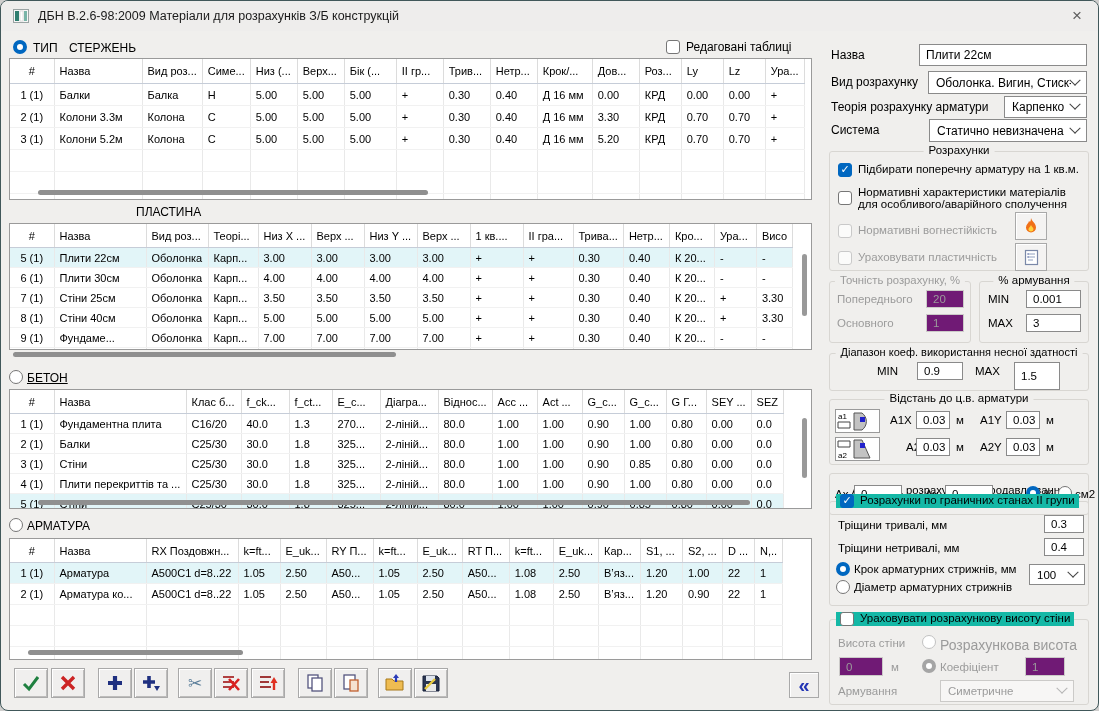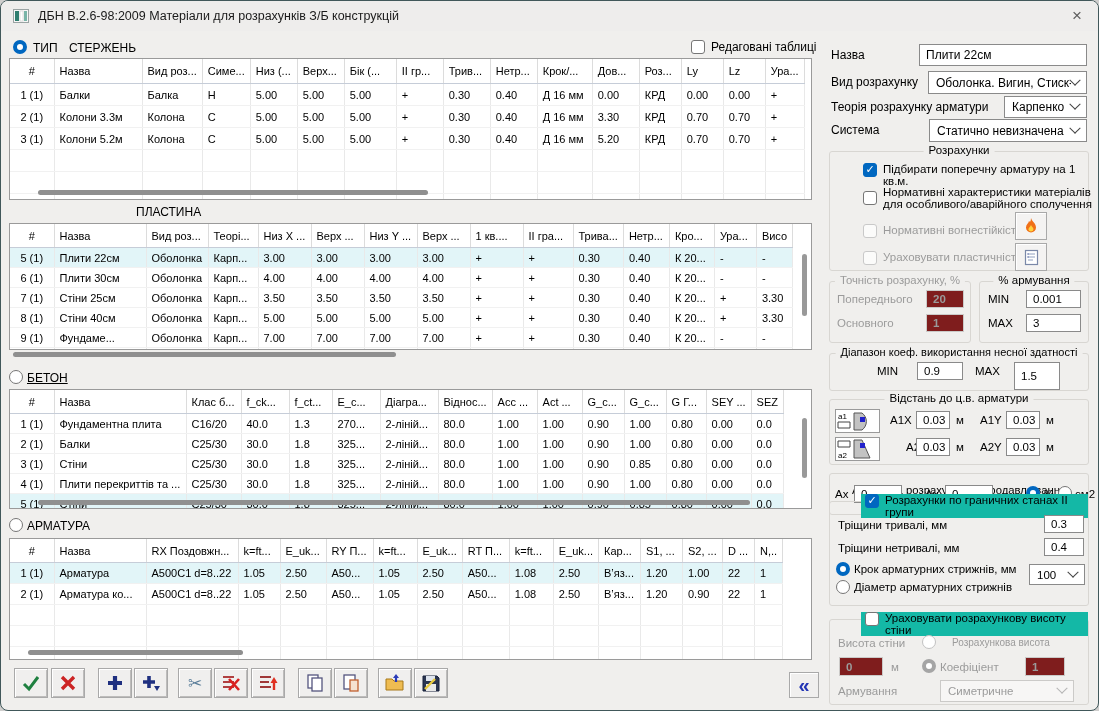--- a/index.html
+++ b/index.html
@@ -11,21 +11,21 @@
 
   .lbl{position:absolute;font-size:12px;color:#000;white-space:nowrap;}
   .radio{position:absolute;width:14px;height:14px;border-radius:50%;border:1px solid #767676;background:#fff;box-sizing:border-box;}
   .radio.sel{border:4.5px solid #0067c0;}
   .radio.disabled{border-color:#c2c2c2;}
   .radio.sel.disabled{border-color:#a5a5a5;}
   .cb{width:14px;height:14px;border:1px solid #767676;border-radius:3px;background:#fff;box-sizing:border-box;flex:0 0 auto;}
   .cb.checked{background:#0067c0;border-color:#0067c0;position:relative;}
   .cb.checked::after{content:"✓";position:absolute;left:1.5px;top:-1px;color:#fff;font-size:11px;}
   .cb.disabled{border-color:#c9c9c9;background:#fbfbfa;}
-  .cbrow{position:absolute;display:flex;gap:6px;align-items:flex-start;font-size:11.5px;color:#000;margin-left:25px;}
+  .cbrow{position:absolute;display:flex;gap:6px;align-items:flex-start;font-size:11.5px;color:#000;}
   .cbrow.dis{color:#9b9b9b;}
 
   
   .tbl{position:absolute;background:#fff;border:1px solid #9a9a9a;overflow:hidden;--rh:20px;--hh:23px;}
   .tbl table{border-collapse:collapse;table-layout:fixed;}
   .tbl th{height:var(--hh);font-weight:normal;font-size:11px;text-align:left;padding:0 5px;border-right:1px solid #dcdcdc;border-bottom:1px solid #c6cdd8;background:#fff;white-space:nowrap;overflow:hidden;}
   .tbl td{height:var(--rh);font-size:11px;color:#000;padding:0 5px;border-right:1px solid #e9e9e9;border-bottom:1px solid #f1f1f1;white-space:nowrap;overflow:hidden;}
   .tbl th:first-child,.tbl td:first-child{text-align:center;}
   .tbl tr.sel td{background:#e2f5f8;}
   .hthumb{position:absolute;height:5px;background:#8f8f8f;border-radius:3px;z-index:3;}
@@ -34,21 +34,21 @@
 
   
   .tbtn{position:absolute;width:34px;height:30px;background:#f0efee;border:1px solid #a9a9a9;box-shadow:inset 1px 1px 0 #ffffff, inset -1px -1px 0 #bdbcbb;display:flex;align-items:center;justify-content:center;box-sizing:border-box;}
   .tbtn svg{display:block;}
   .collapse-btn{position:absolute;left:788px;top:671px;width:30px;height:26px;background:#f0efee;border:1px solid #a9a9a9;box-shadow:inset 1px 1px 0 #fff;display:flex;align-items:center;justify-content:center;font-size:20px;font-weight:bold;color:#2335b5;line-height:20px;box-sizing:border-box;}
 
   
   .plbl{position:absolute;font-size:12px;color:#000;white-space:nowrap;}
   .plbl.dis{color:#9b9b9b;}
   .tbox{position:absolute;border:1px solid #8a8a8a;background:#fff;font-size:12px;color:#000;display:flex;align-items:center;padding:0 6px;box-sizing:border-box;white-space:nowrap;overflow:hidden;}
-  .tbox.dis{border-color:#cbcac8;color:#9b9b9b;background:#7f1d1d;font-weight:bold;}
+  .tbox.dis{border-color:#cbcac8;color:#9b9b9b;background:#701a75;}
   .combo{position:absolute;border:1px solid #8a8a8a;background:#fff;font-size:12px;color:#000;display:flex;align-items:center;justify-content:space-between;padding:0 7px;box-sizing:border-box;white-space:nowrap;overflow:hidden;}
   .combo.dis{border-color:#cbcac8;color:#9b9b9b;background:#f7f6f5;}
   .chev{width:7px;height:7px;border-right:1.6px solid #444;border-bottom:1.6px solid #444;transform:rotate(45deg) translate(-2px,-2px);flex:0 0 auto;}
   .combo.dis .chev{border-color:#b5b5b5;}
   .grp{position:absolute;border:1px solid #d8d6d2;border-radius:3px;box-sizing:border-box;}
   .gtitle{position:absolute;top:-8px;left:50%;transform:translateX(-50%);background:#f0efed;padding:0 5px;font-size:11.5px;white-space:nowrap;color:#000;}
   .gtitle.dis{color:#9b9b9b;}
   .gcheck{position:absolute;top:-8px;left:6px;background:#14b8a6;padding:0 4px;}
   .iconbtn{position:absolute;background:#f4f3f2;border:1px solid #a9a9a9;box-shadow:inset 1px 1px 0 #fff;display:flex;align-items:center;justify-content:center;box-sizing:border-box;}
   .secbtn{position:absolute;background:#fff;border:1px solid #9a9a9a;display:flex;align-items:center;justify-content:center;box-sizing:border-box;}
@@ -857,21 +857,21 @@
     <span class="plbl" style="left:24px;top:79px;font-size:11.5px;">Діаметр арматурних стрижнів</span>
   </div>
 
   <div class="grp" style="left:828px;top:618px;width:260px;height:86px;">
     <div class="gcheck cbrow" style="position:absolute;">
       <span class="cb"></span>
       <span>Ураховувати розрахункову висоту стіни</span>
     </div>
     <span class="plbl dis" style="left:8px;top:17px;font-size:11.5px;">Висота стіни</span>
     <span class="radio disabled" style="left:92px;top:15px;"></span>
-    <span class="plbl dis" style="left:110px;top:17px;font-size:10px;margin-left:12px;">Розрахункова висота</span>
+    <span class="plbl dis" style="left:110px;top:17px;font-size:14px;">Розрахункова висота</span>
     <div class="tbox dis" style="left:9px;top:37px;width:44px;height:19px;font-size:11.5px;">0</div>
     <span class="plbl dis" style="left:61px;top:41px;font-size:11.5px;">м</span>
     <span class="radio sel disabled" style="left:92px;top:39px;"></span>
     <span class="plbl dis" style="left:110px;top:41px;font-size:11.5px;">Коефіціент</span>
     <div class="tbox dis" style="left:195px;top:37px;width:40px;height:19px;font-size:11.5px;">1</div>
     <span class="plbl dis" style="left:8px;top:65px;font-size:11.5px;">Армування</span>
     <div class="combo dis" style="left:110px;top:60px;width:134px;height:22px;font-size:11.5px;">
       <span>Симетричне</span>
         <span class="chev"></span>
     </div>

